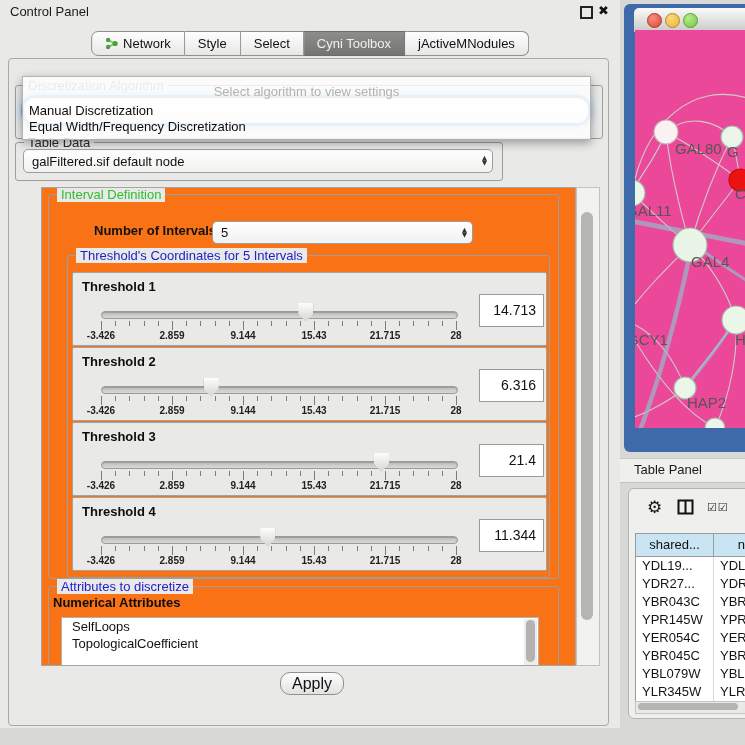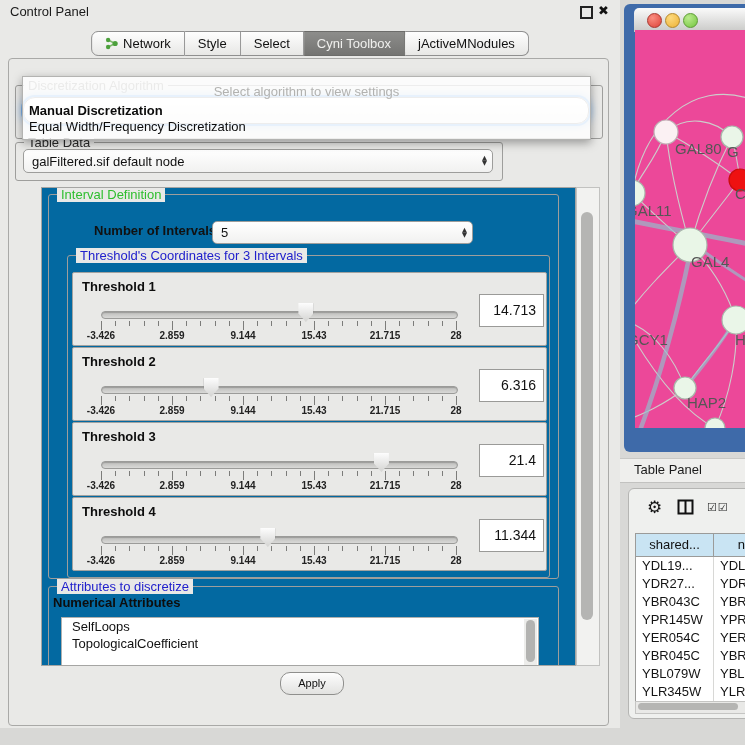--- a/index.html
+++ b/index.html
@@ -40,37 +40,37 @@
     background:linear-gradient(#ffffff,#f0f0ef);border:1px solid #9d9d9b;
     box-shadow:0 0 0 2px rgba(110,170,235,.85),0 0 7px 3px rgba(110,170,235,.5);}
 
   #algo-popup{left:13px;top:17px;width:567px;height:62px;
     background:rgba(255,255,255,.82);border:1px solid #b3b3b1;
     box-shadow:0 3px 9px rgba(0,0,0,.35);z-index:40;}
   #popup-hint{position:absolute;left:0;top:7px;width:100%;text-align:center;
     font-size:13px;color:#b2b2b0;}
   .popup-item{position:absolute;left:6px;font-size:13px;color:#0c0c0c;
     white-space:nowrap;}
-  #popup-item-0{top:26px;font-weight:bold;}
+  #popup-item-0{top:26px;font-weight:normal;}
   #popup-item-1{top:42px;}
 
   #tabledata-group{left:6px;top:83px;width:486px;height:37px;}
   #tabledata-group .group-title{color:#2b2b2b;}
   #tabledata-combo{left:14px;top:90px;width:468px;height:22px;}
 
   .combo{position:absolute;background:linear-gradient(#ffffff,#f1f1f0);
     border:1px solid #9d9d9b;border-radius:5px;font-size:13px;color:#101010;}
   .combo .combo-text{position:absolute;left:8px;top:0;bottom:0;
     display:flex;align-items:center;}
   .spinner{position:absolute;right:5px;top:50%;transform:translateY(-50%);
     font-size:6.5px;line-height:5px;color:#333;text-align:center;
     font-family:"DejaVu Sans",sans-serif;}
 
   #scrollpane{left:32px;top:128px;width:533px;height:477px;
-    border:1px solid #a5a5a3;background:#0369a1;overflow:hidden;}
+    border:1px solid #a5a5a3;background:#f97316;overflow:hidden;}
   #vscroll{left:567px;top:128px;width:22px;height:477px;background:#f2f2f0;
     border:1px solid #c2c2c0;}
   #vscroll-thumb{position:absolute;left:4px;top:24px;width:12px;height:408px;
     background:#b5b5b3;border-radius:6px;}
 
   #interval-group{left:6px;top:6px;width:509px;height:383px;}
   #interval-group > .group-title{color:#2ebe2e;}
   #num-label{left:45px;top:28px;font-size:13px;font-weight:bold;color:#111;}
   #num-combo{left:163px;top:26px;width:259px;height:21px;}
   #thr-group{left:18px;top:60px;width:481px;height:321px;}
@@ -102,21 +102,21 @@
     border:1px solid #b0b0ae;}
   .attr-item{padding-left:10px;font-size:13px;color:#111;line-height:17px;
     white-space:nowrap;}
   #attr-scroll{position:absolute;right:1px;top:1px;width:13px;height:78px;
     background:#ededeb;}
   #attr-thumb{position:absolute;left:2px;top:1px;width:9px;height:42px;
     background:#b3b3b1;border-radius:5px;}
 
   #apply-btn{left:271px;top:613px;width:62px;height:21px;border-radius:10px;
     background:linear-gradient(#fdfdfd,#e2e2e0);border:1px solid #8f8f8d;
-    font-size:11px;color:#111;text-align:center;line-height:21px;}
+    font-size:16px;color:#111;text-align:center;line-height:21px;}
 
   
   #net-window{left:624px;top:4px;width:121px;height:448px;background:#3e6aa9;
     border-radius:6px 0 0 6px;}
   #net-titlebar{position:absolute;left:10px;top:4px;width:111px;height:24px;
     background:linear-gradient(#fafafa,#c9c9c7);border-radius:5px 0 0 0;}
   .light{position:absolute;top:5px;width:13px;height:13px;border-radius:50%;}
   #light-red{left:13px;background:radial-gradient(circle at 35% 30%,#fa8d80,#dd4338);
     border:1px solid #a8372f;}
   #light-yellow{left:31px;background:radial-gradient(circle at 35% 30%,#fcd97d,#eeb235);
@@ -215,21 +215,21 @@
 
       <div id="scrollpane" class="abs">
         <div id="interval-group" class="group">
           <span class="group-title">Interval Definition</span>
           <span id="num-label" class="abs">Number of Intervals</span>
           <div id="num-combo" class="combo">
             <span class="combo-text">5</span>
             <span class="spinner">▲<br>▼</span>
           </div>
           <div id="thr-group" class="group">
-            <span class="group-title">Threshold's Coordinates for 3 Intervals</span>
+            <span class="group-title">Threshold's Coordinates for 5 Intervals</span>
             <div id="thr-rows">
                 <div class="thr-row" style="top: 16px;">
                   <div class="thr-label">Threshold 1</div>
                   <div class="thr-track"></div>
                   <div class="thr-thumb" style="left: 225.405px;"></div>
                   <div class="tick" style="left: 28px; top: 48px; height: 9px;"></div>
                   <div class="tick-label" style="left: 28px; top: 57px;">-3.426</div>
                   <div class="tick" style="left: 42.2px; top: 48px; height: 5px;"></div>
                   <div class="tick" style="left: 56.4px; top: 48px; height: 5px;"></div>
                   <div class="tick" style="left: 70.6px; top: 48px; height: 5px;"></div>

